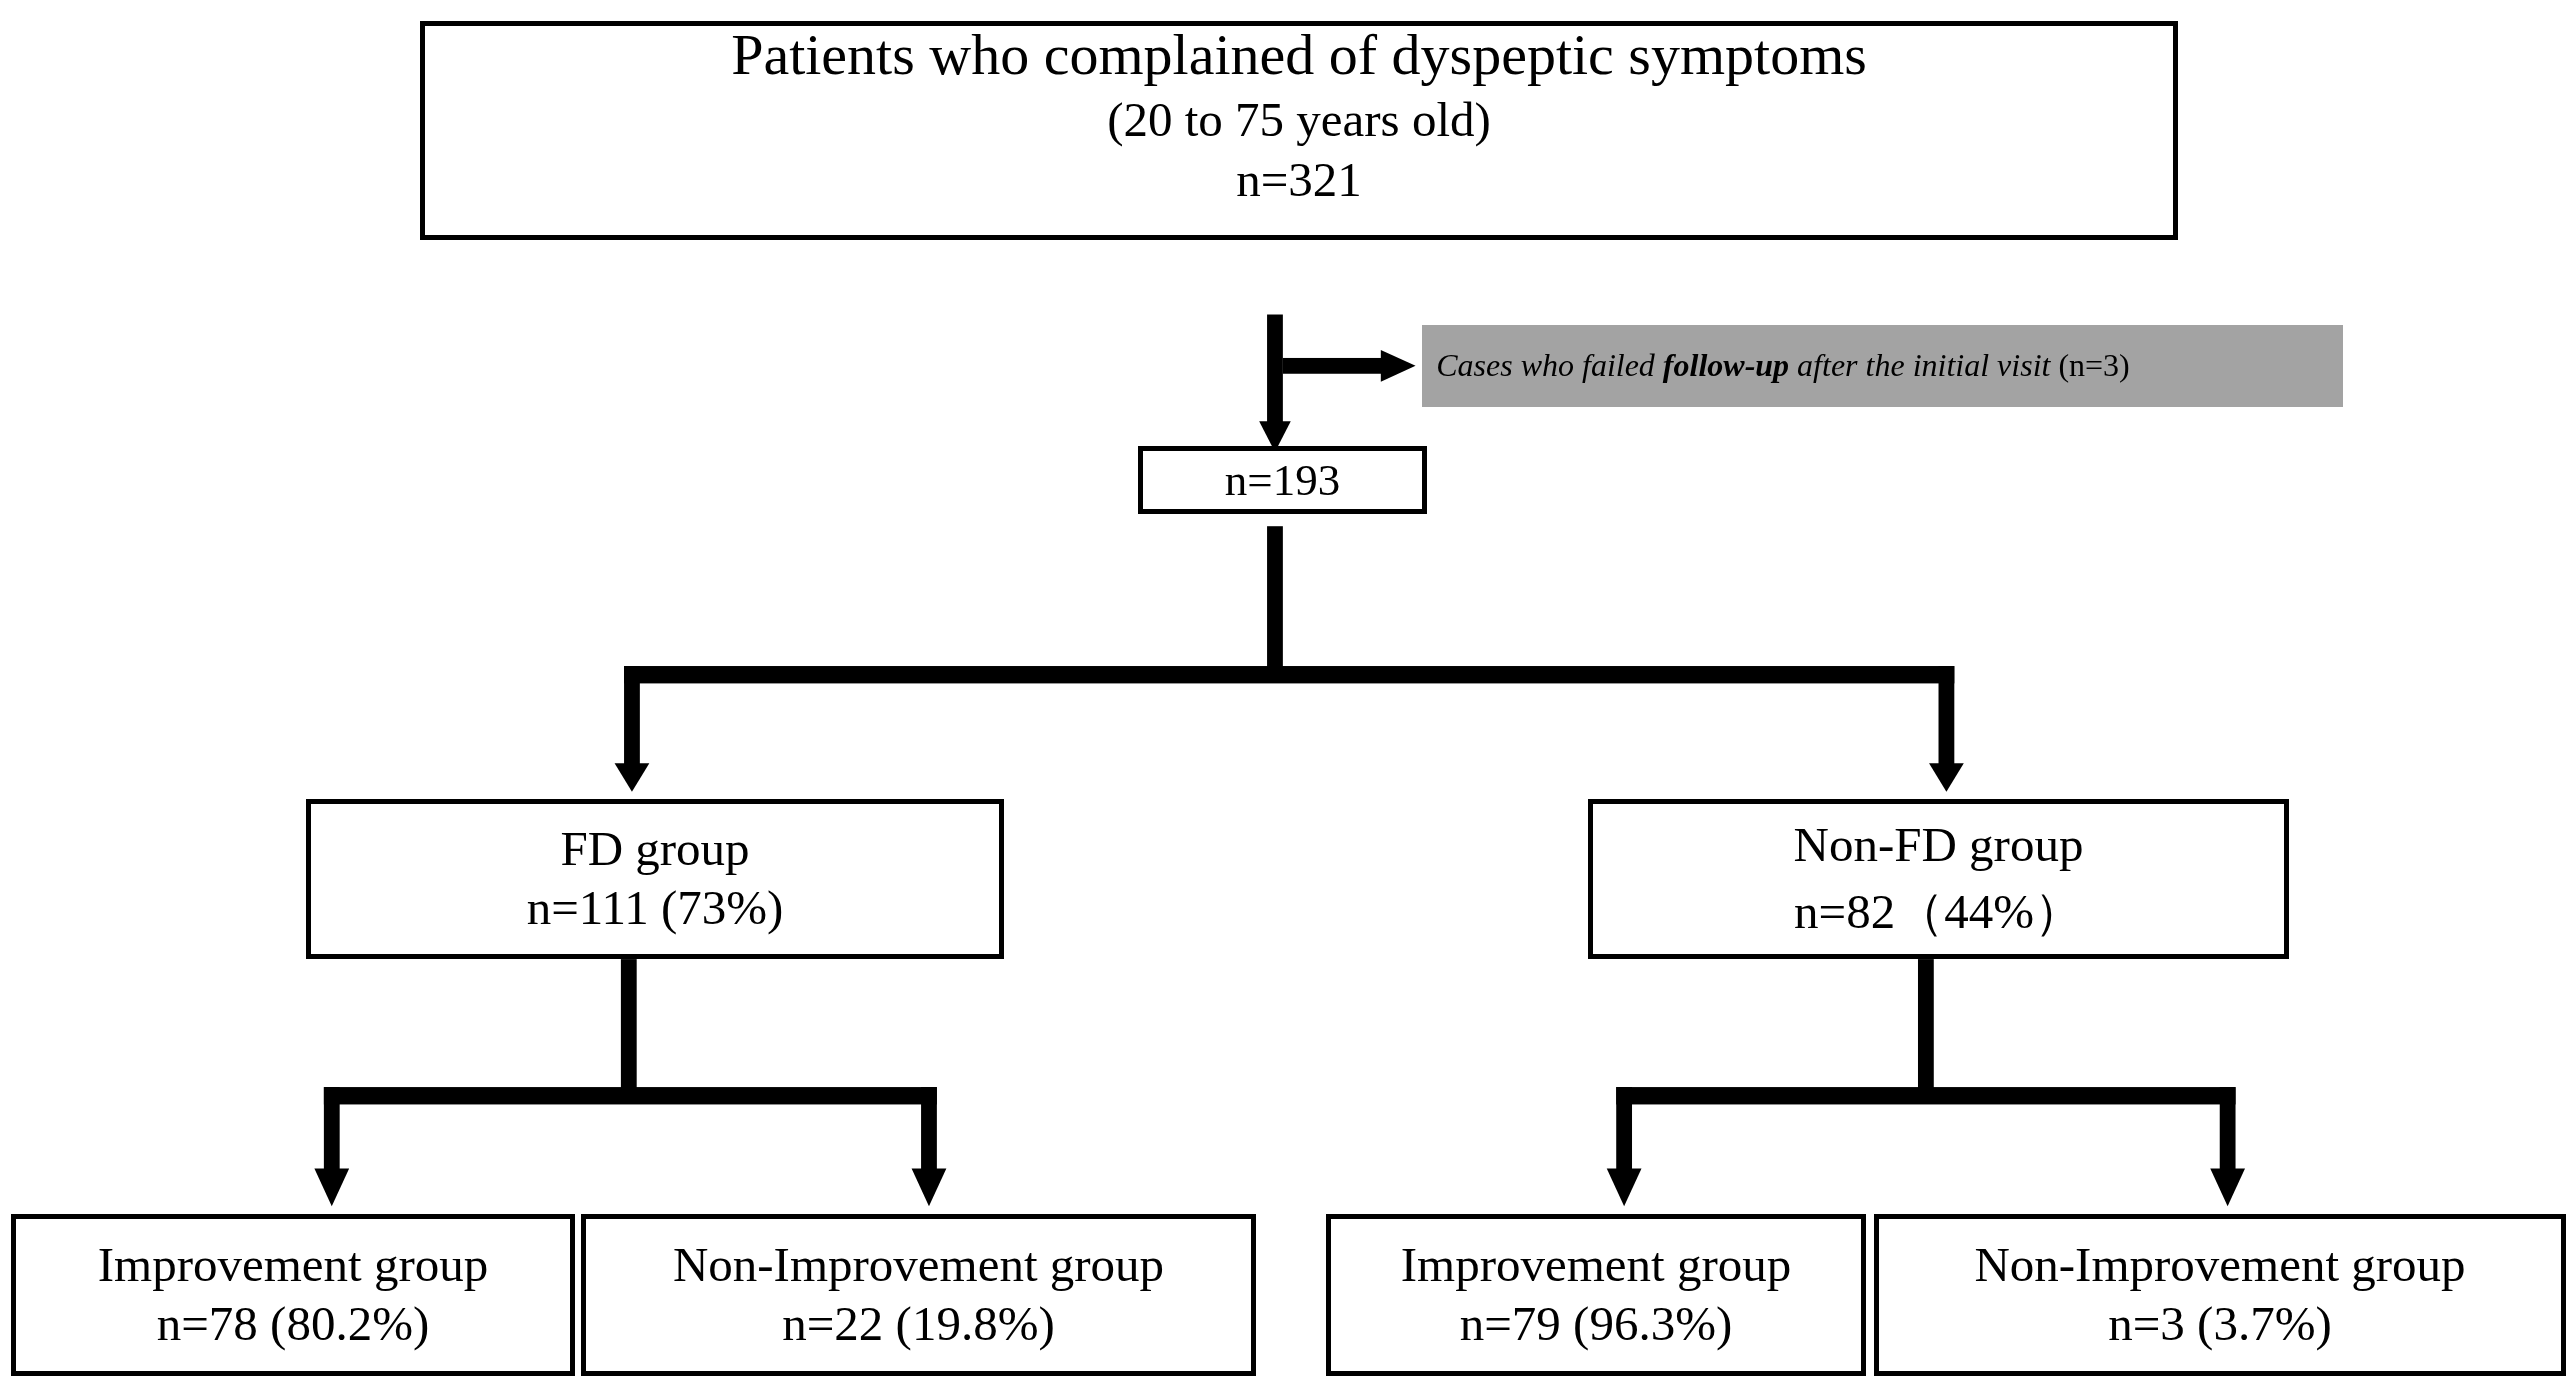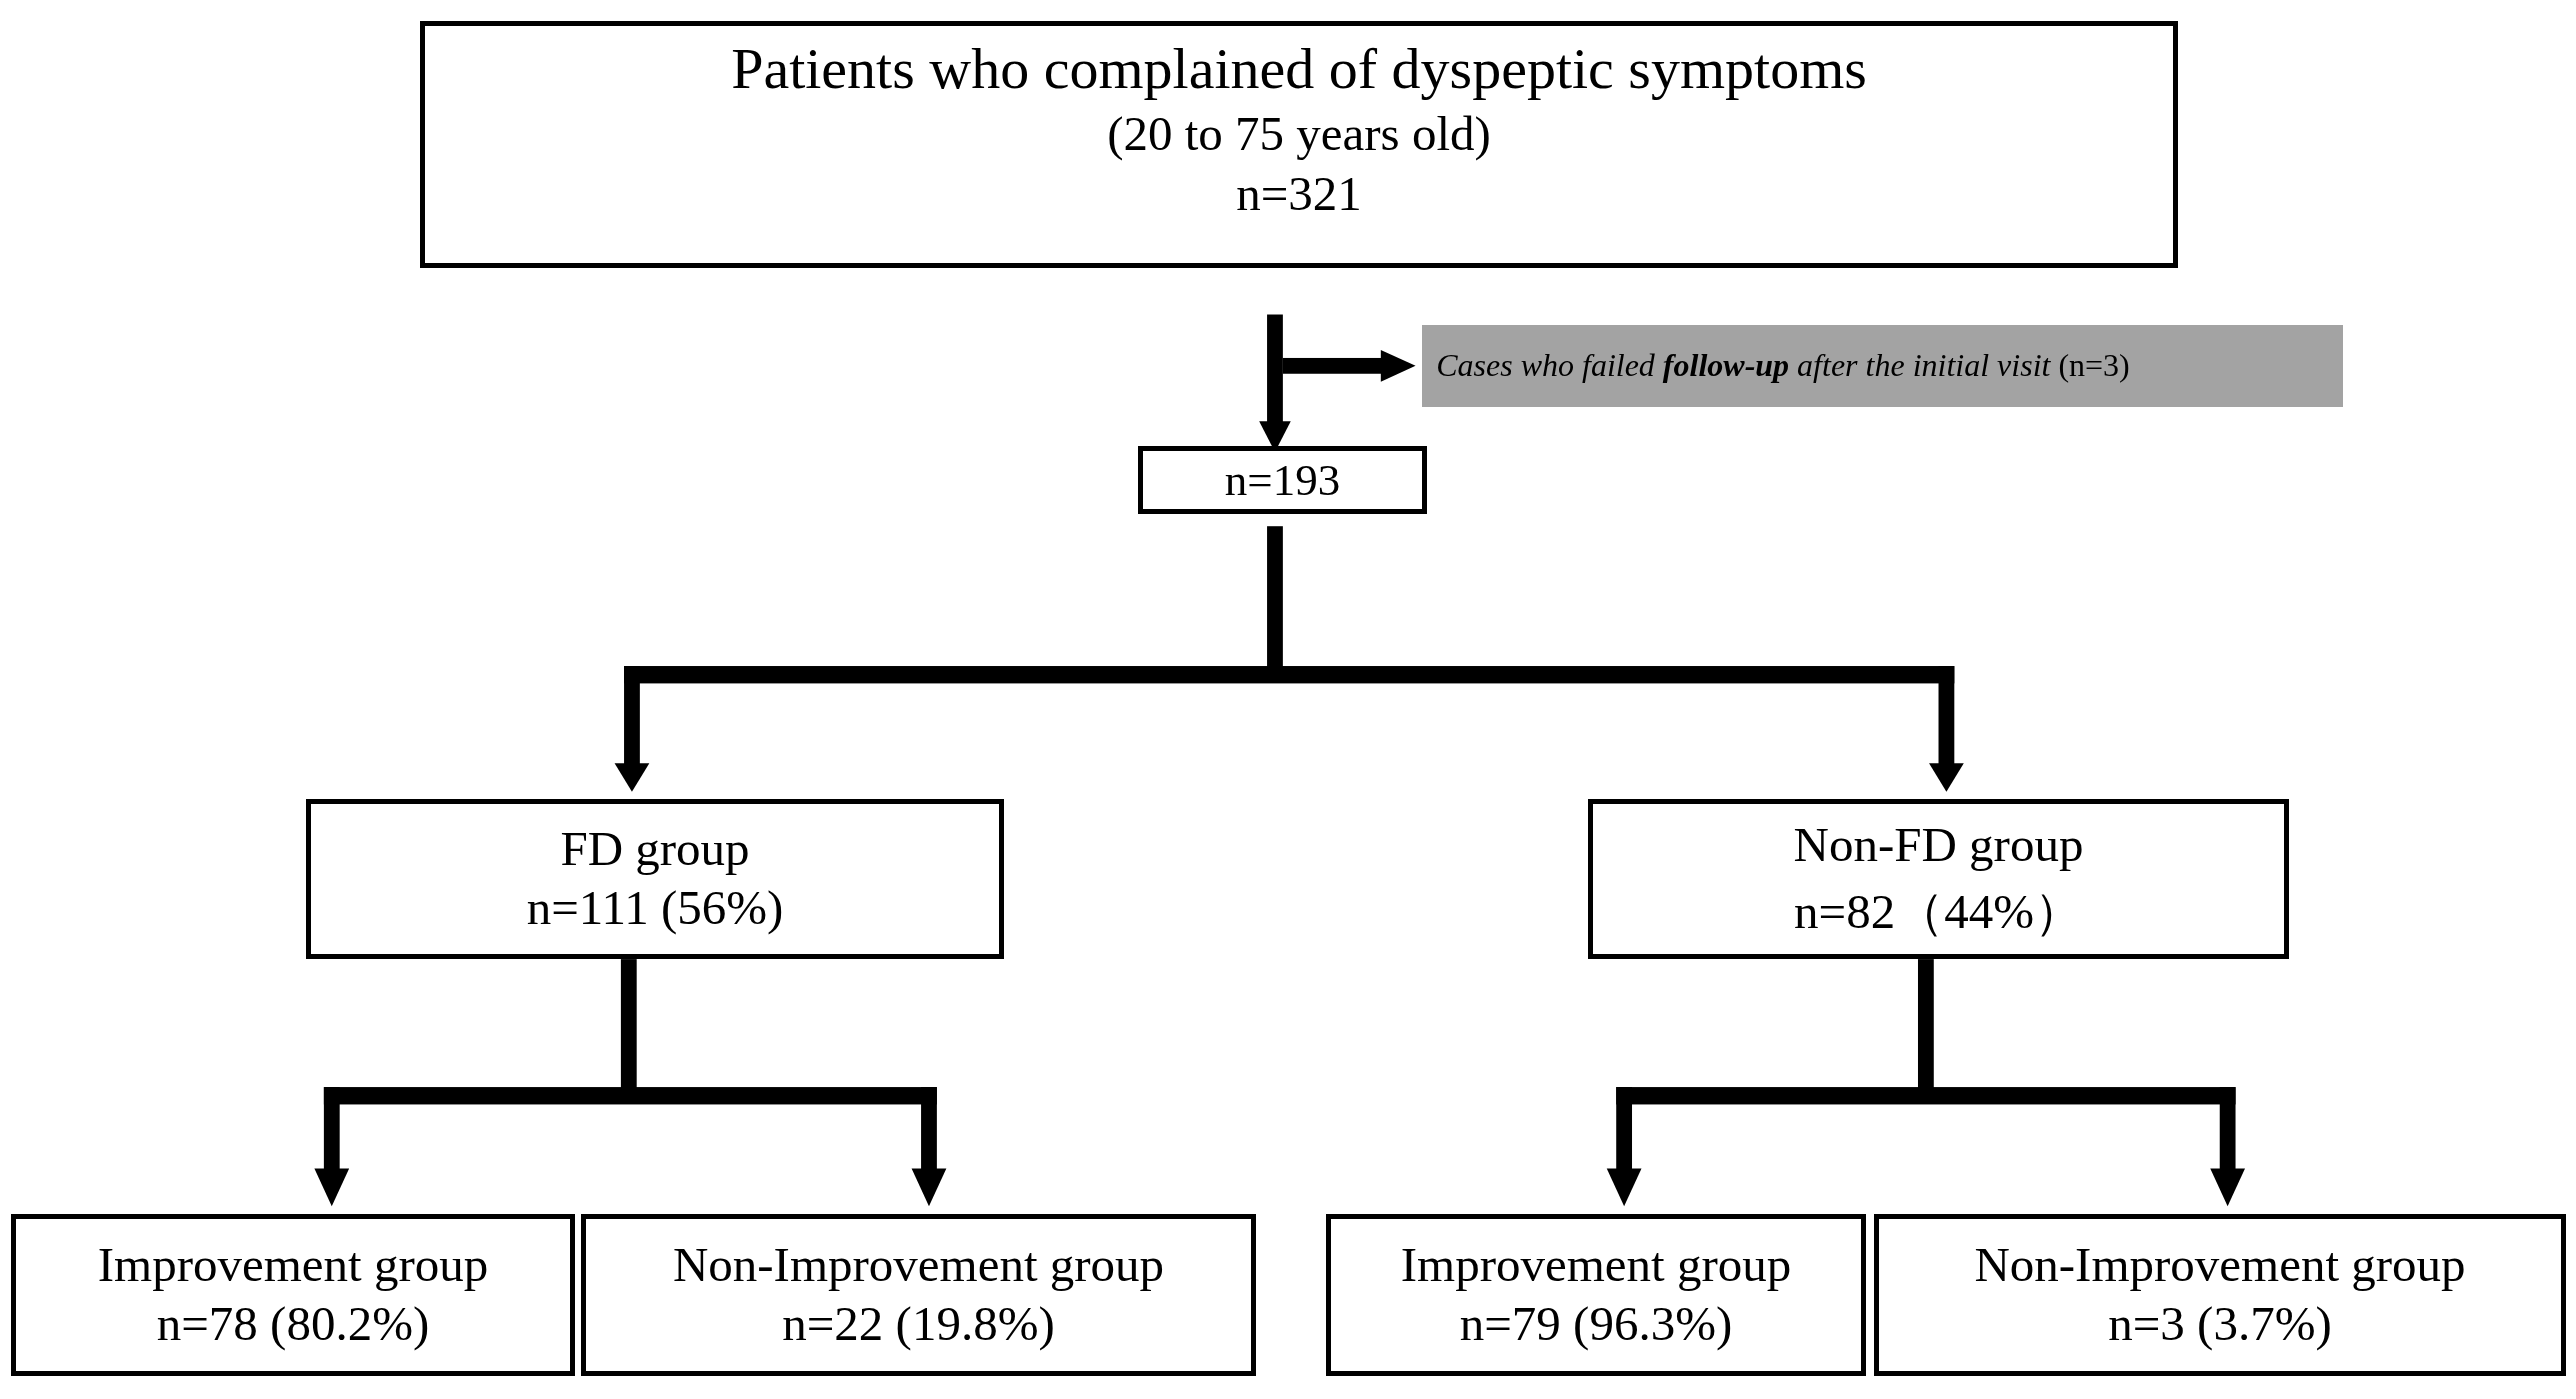--- a/index.html
+++ b/index.html
@@ -38,21 +38,21 @@
   }
   .node .ln {
     display: block;
     white-space: nowrap;
   }
   
   #node-enrolled {
     left: 420px;
     top: 21.3px;
     width: 1758px;
-    height: 247px;
+    height: 219px;
     padding-bottom: 32px;
   }
   #node-enrolled .ln1 { font-size: 58px; }
   #node-enrolled .ln2 { font-size: 49px; margin-top: 3.2px; }
   #node-enrolled .ln3 { font-size: 49px; margin-top: 3.2px; }
 
   
   #node-excluded {
     left: 1422px;
     top: 325px;
@@ -190,21 +190,21 @@
   <div class="node" id="node-excluded">
     <span class="noteline"><span>Cases who failed </span><span class="emph">follow-up</span><span> after the initial visit </span><span class="plain">(n=3)</span></span>
   </div>
 
   <div class="node" id="node-analyzed">
     <span class="ln">n=193</span>
   </div>
 
   <div class="node group-node" id="node-fd">
     <span class="ln ln1">FD group</span>
-    <span class="ln ln2">n=111 (56%)</span>
+    <span class="ln ln2">n=111 (73%)</span>
   </div>
 
   <div class="node group-node" id="node-nonfd">
     <span class="ln ln1">Non-FD group</span>
     <span class="ln ln2">n=82（44%）</span>
   </div>
 
   <div class="node outcome-node" id="node-fd-improve">
     <span class="ln ln1">Improvement group</span>
     <span class="ln ln2">n=78 (80.2%)</span>

